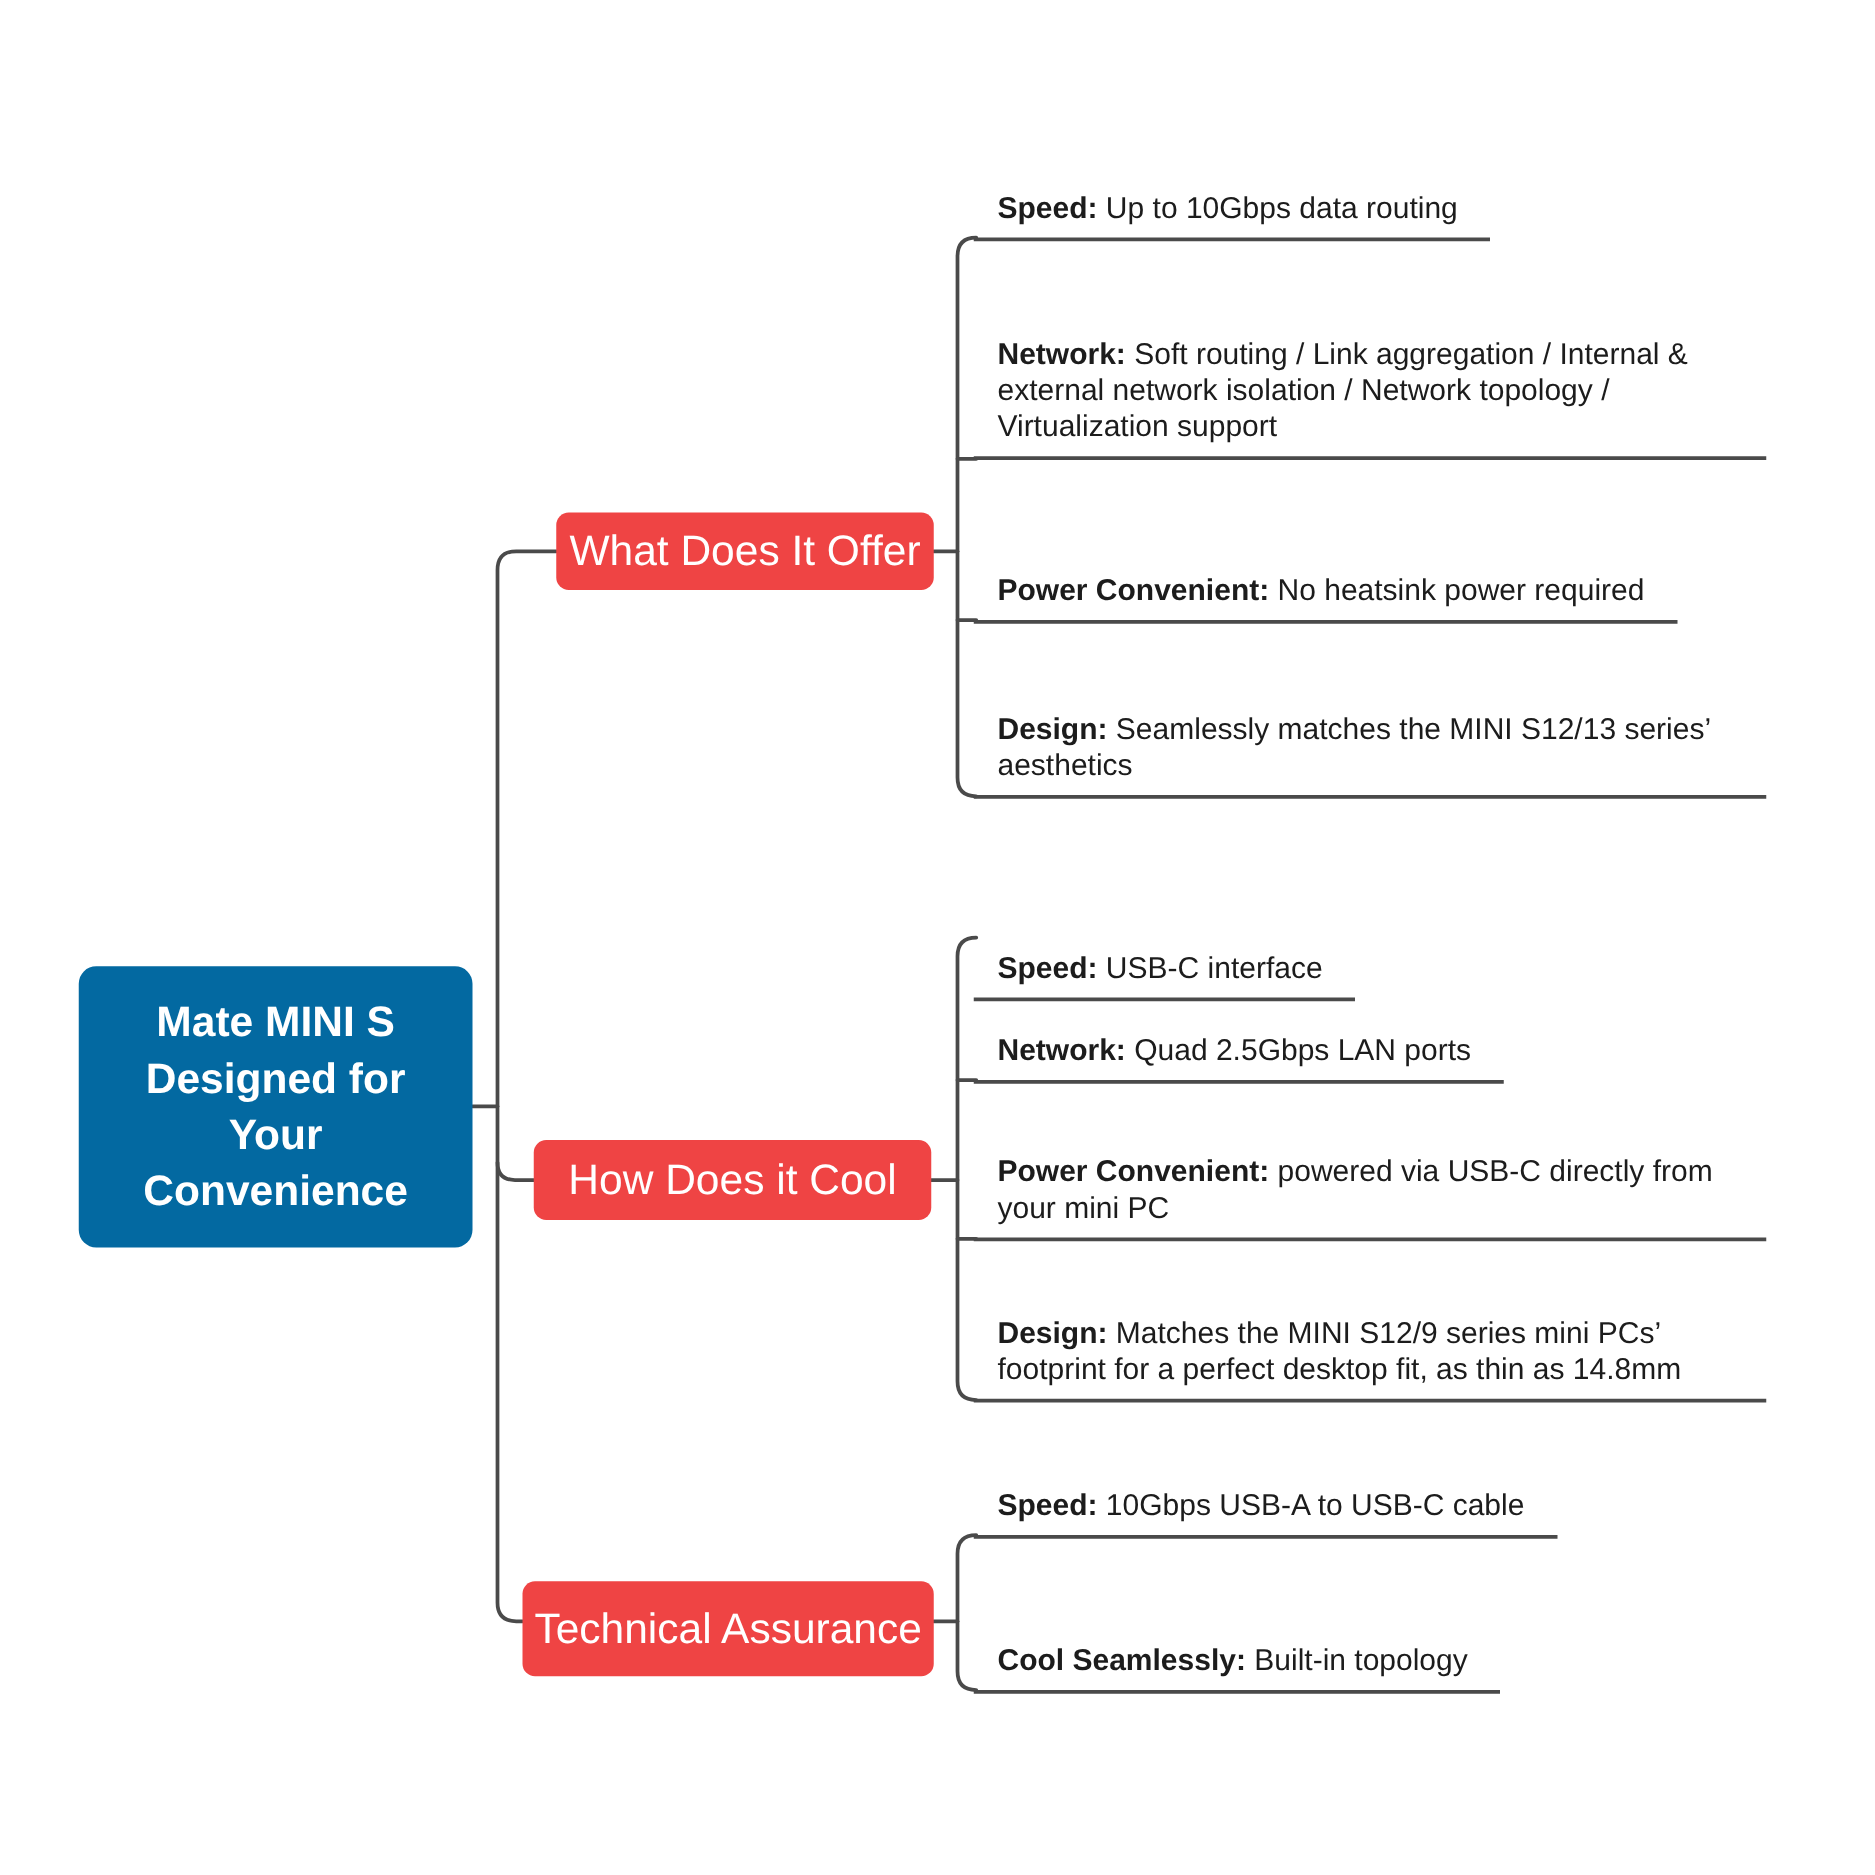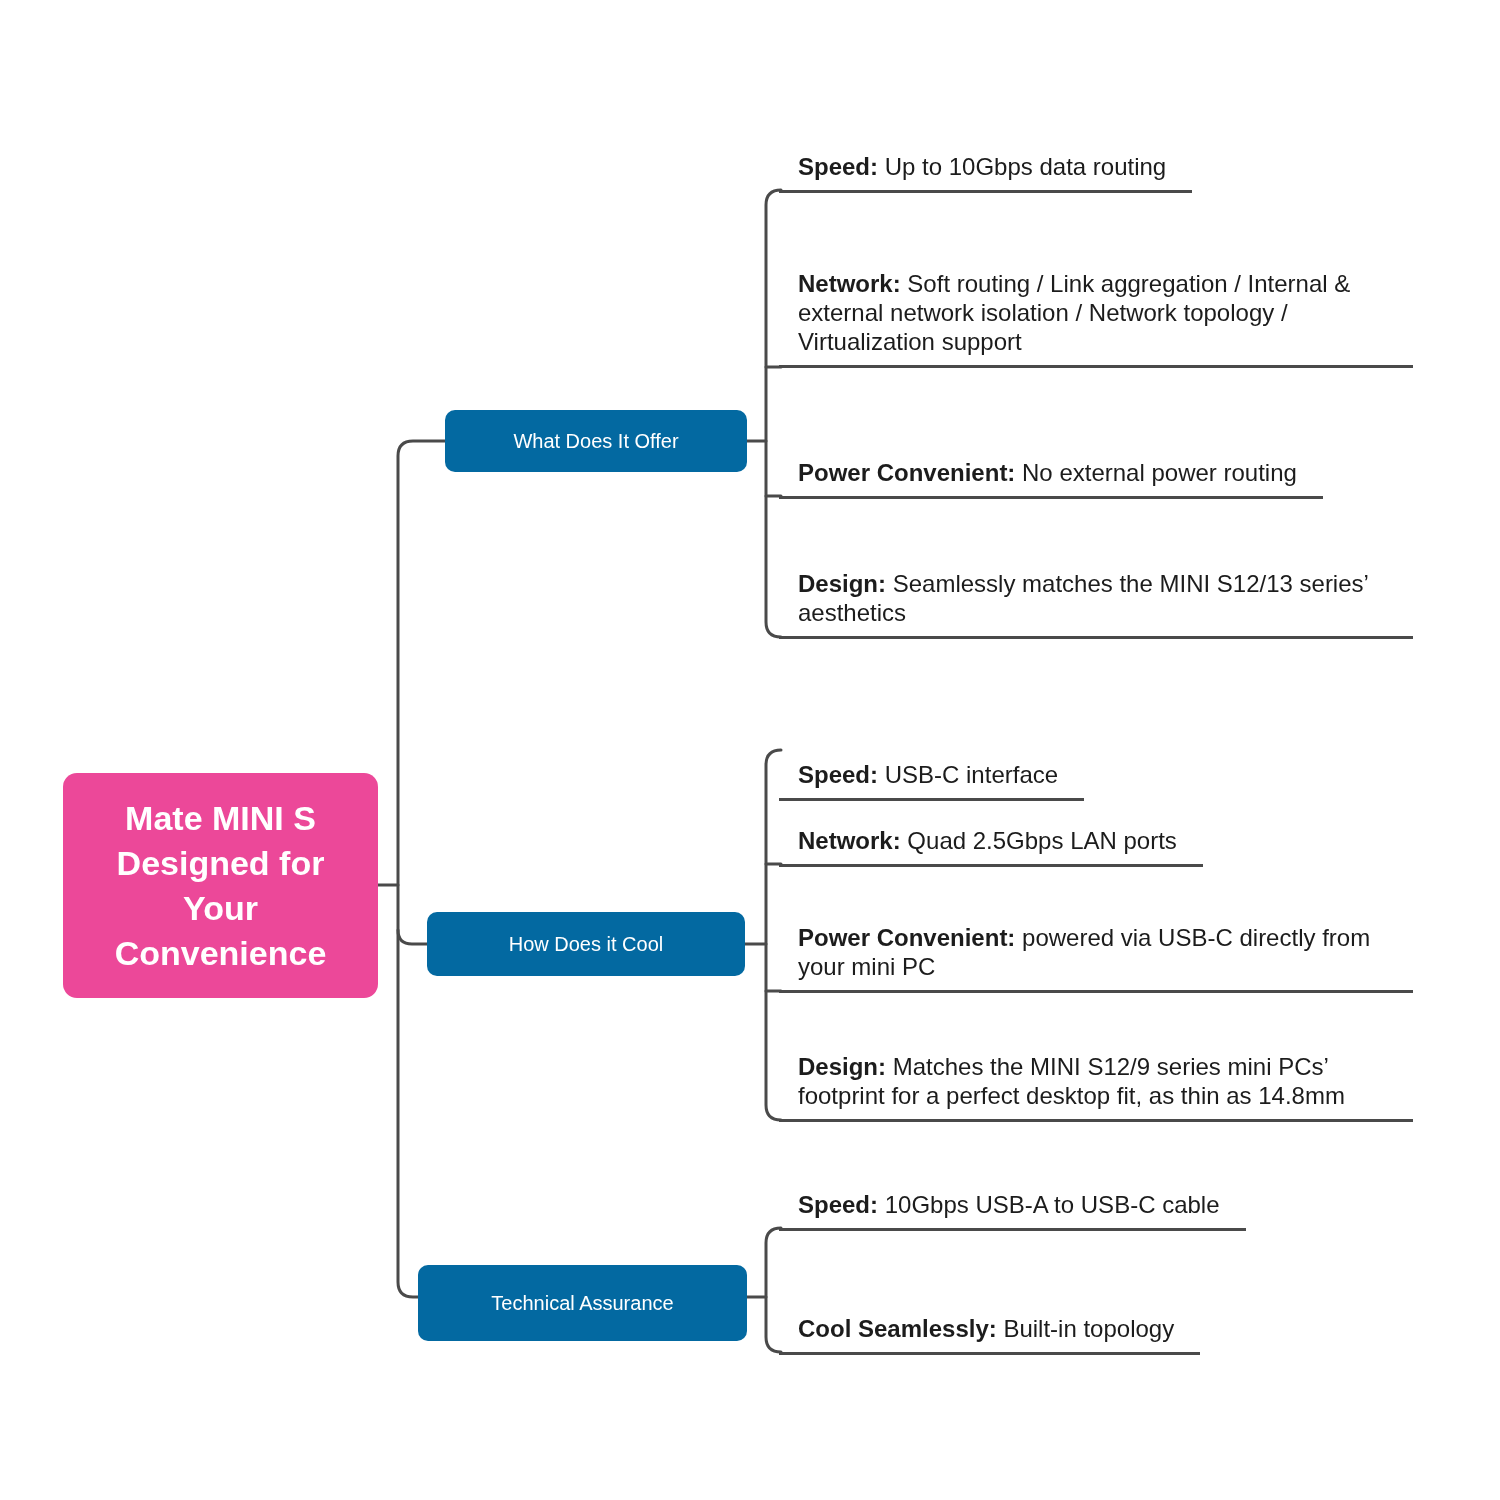--- a/index.html
+++ b/index.html
@@ -7,30 +7,30 @@
     position:relative;
     width:1500px;height:1500px;
     background:#ffffff;
     font-family:"Liberation Sans", sans-serif;
     overflow:hidden;
   }
   #connectors{position:absolute;left:0;top:0;width:1500px;height:1500px;}
   .root-node{
     position:absolute;left:63px;top:773px;width:315px;height:225px;
     box-sizing:border-box;
-    background:#ec4899;border-radius:14px;
+    background:#0369a1;border-radius:14px;
     display:flex;align-items:center;justify-content:center;
     text-align:center;padding:0 20px;
     color:#ffffff;font-size:34px;font-weight:bold;line-height:45px;
   }
   .branch-node{
     position:absolute;box-sizing:border-box;
-    background:#0369a1;border-radius:10px;
+    background:#ef4444;border-radius:10px;
     display:flex;align-items:center;justify-content:center;
-    color:#ffffff;font-size:20px;line-height:1;white-space:nowrap;
+    color:#ffffff;font-size:34px;line-height:1;white-space:nowrap;
   }
   #branch-0{left:445px;top:410px;width:302px;height:62px;}
   #branch-1{left:427px;top:912px;width:318px;height:64px;}
   #branch-2{left:418px;top:1265px;width:329px;height:76px;}
   .leaf-node{
     position:absolute;left:779px;box-sizing:content-box;
     padding:0 0 9px 19px;
     border-bottom:3px solid #4a4a4a;
     color:#1c1c1c;font-size:24px;line-height:29px;
   }
@@ -91,21 +91,21 @@
   <div class="leaf-node single" id="leaf-0-0">
     <span class="leaf-label">Speed: </span>
     <span>Up to 10Gbps data routing</span>
   </div>
   <div class="leaf-node wrapped" id="leaf-0-1">
     <span class="leaf-label">Network: </span>
     <span>Soft routing / Link aggregation / Internal &amp; external network isolation / Network topology / Virtualization support</span>
   </div>
   <div class="leaf-node single" id="leaf-0-2">
     <span class="leaf-label">Power Convenient: </span>
-    <span>No external power routing</span>
+    <span>No heatsink power required</span>
   </div>
   <div class="leaf-node wrapped" id="leaf-0-3">
     <span class="leaf-label">Design: </span>
     <span>Seamlessly matches the MINI S12/13 series’ aesthetics</span>
   </div>
 
   <div class="leaf-node single" id="leaf-1-0">
     <span class="leaf-label">Speed: </span>
     <span>USB-C interface</span>
   </div>

